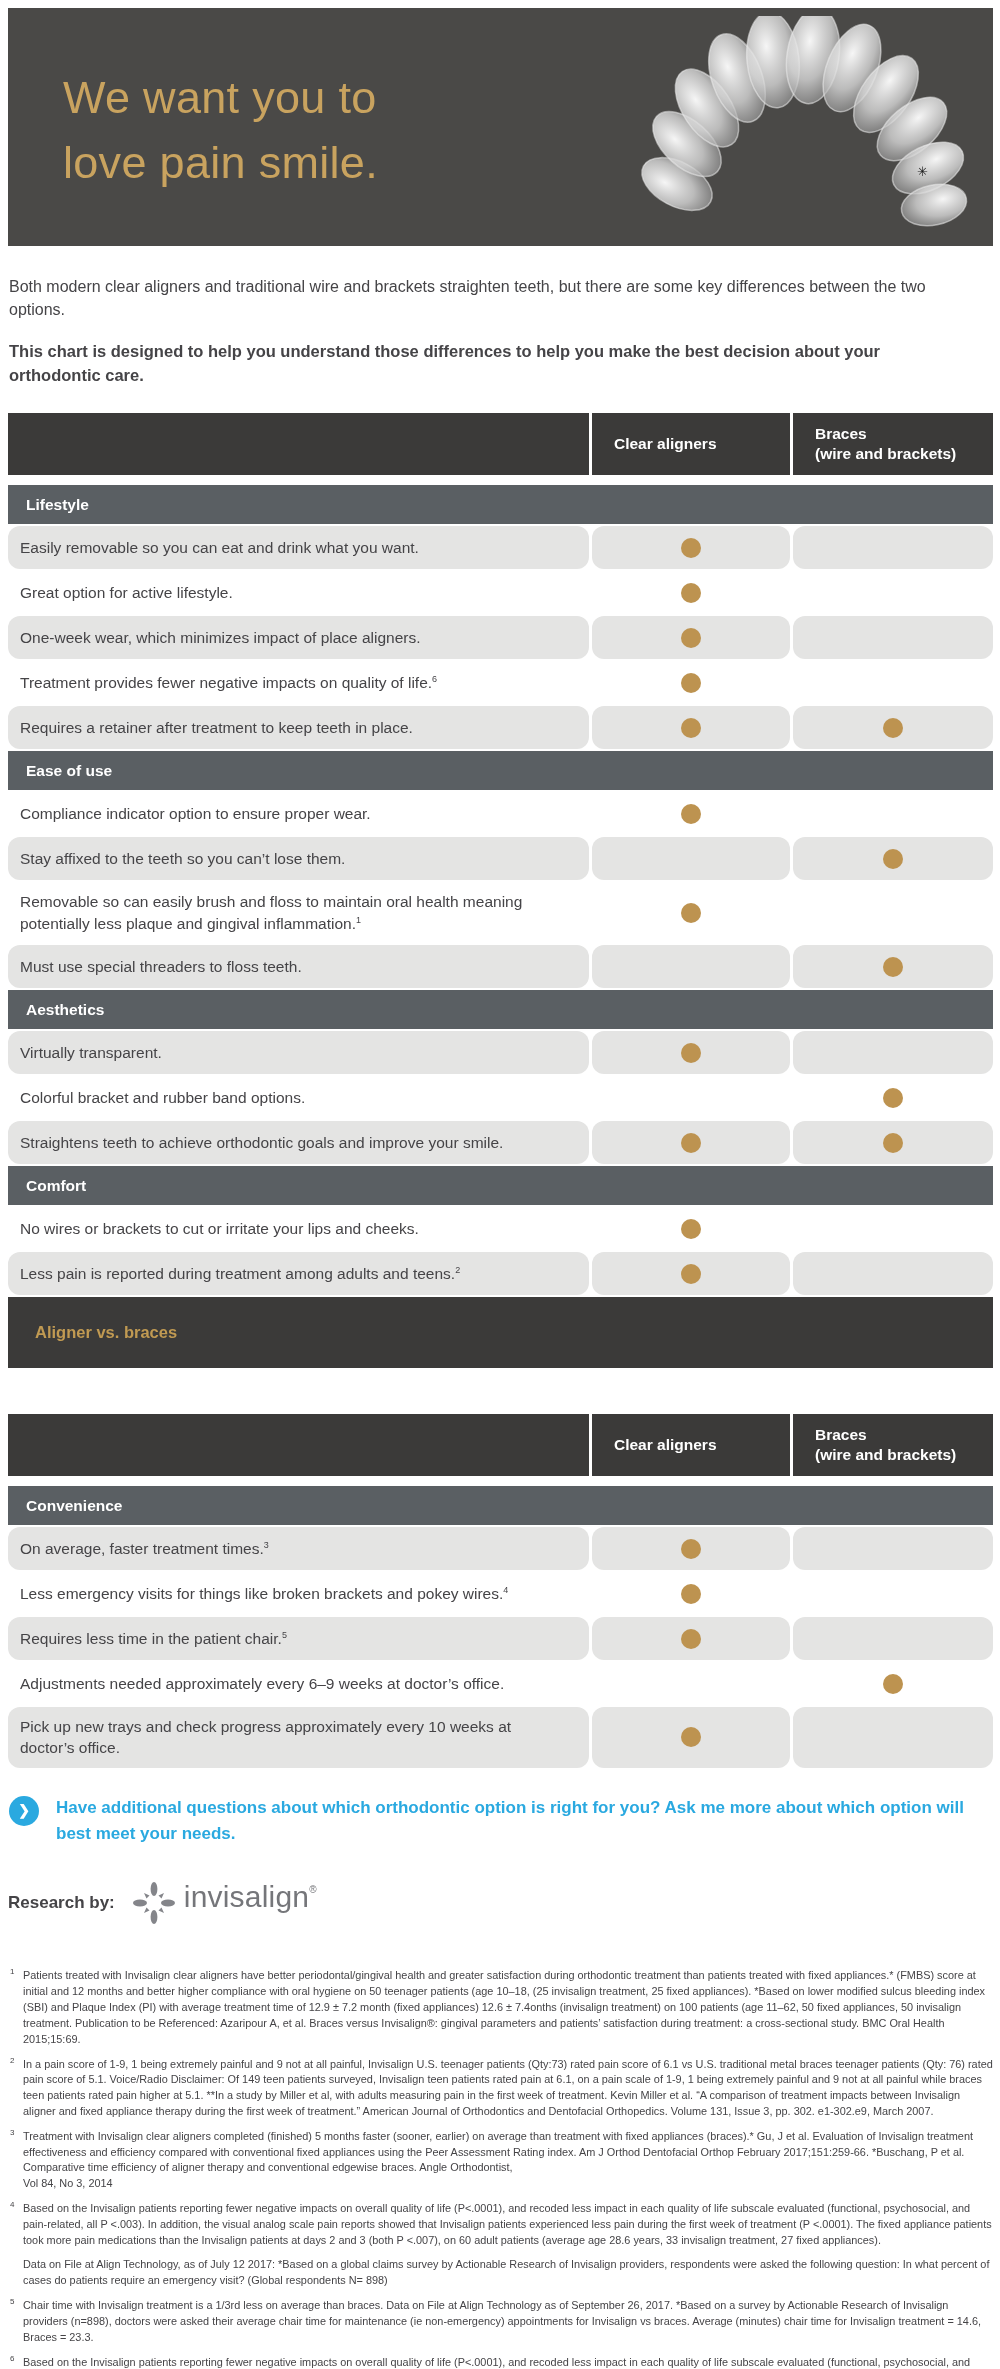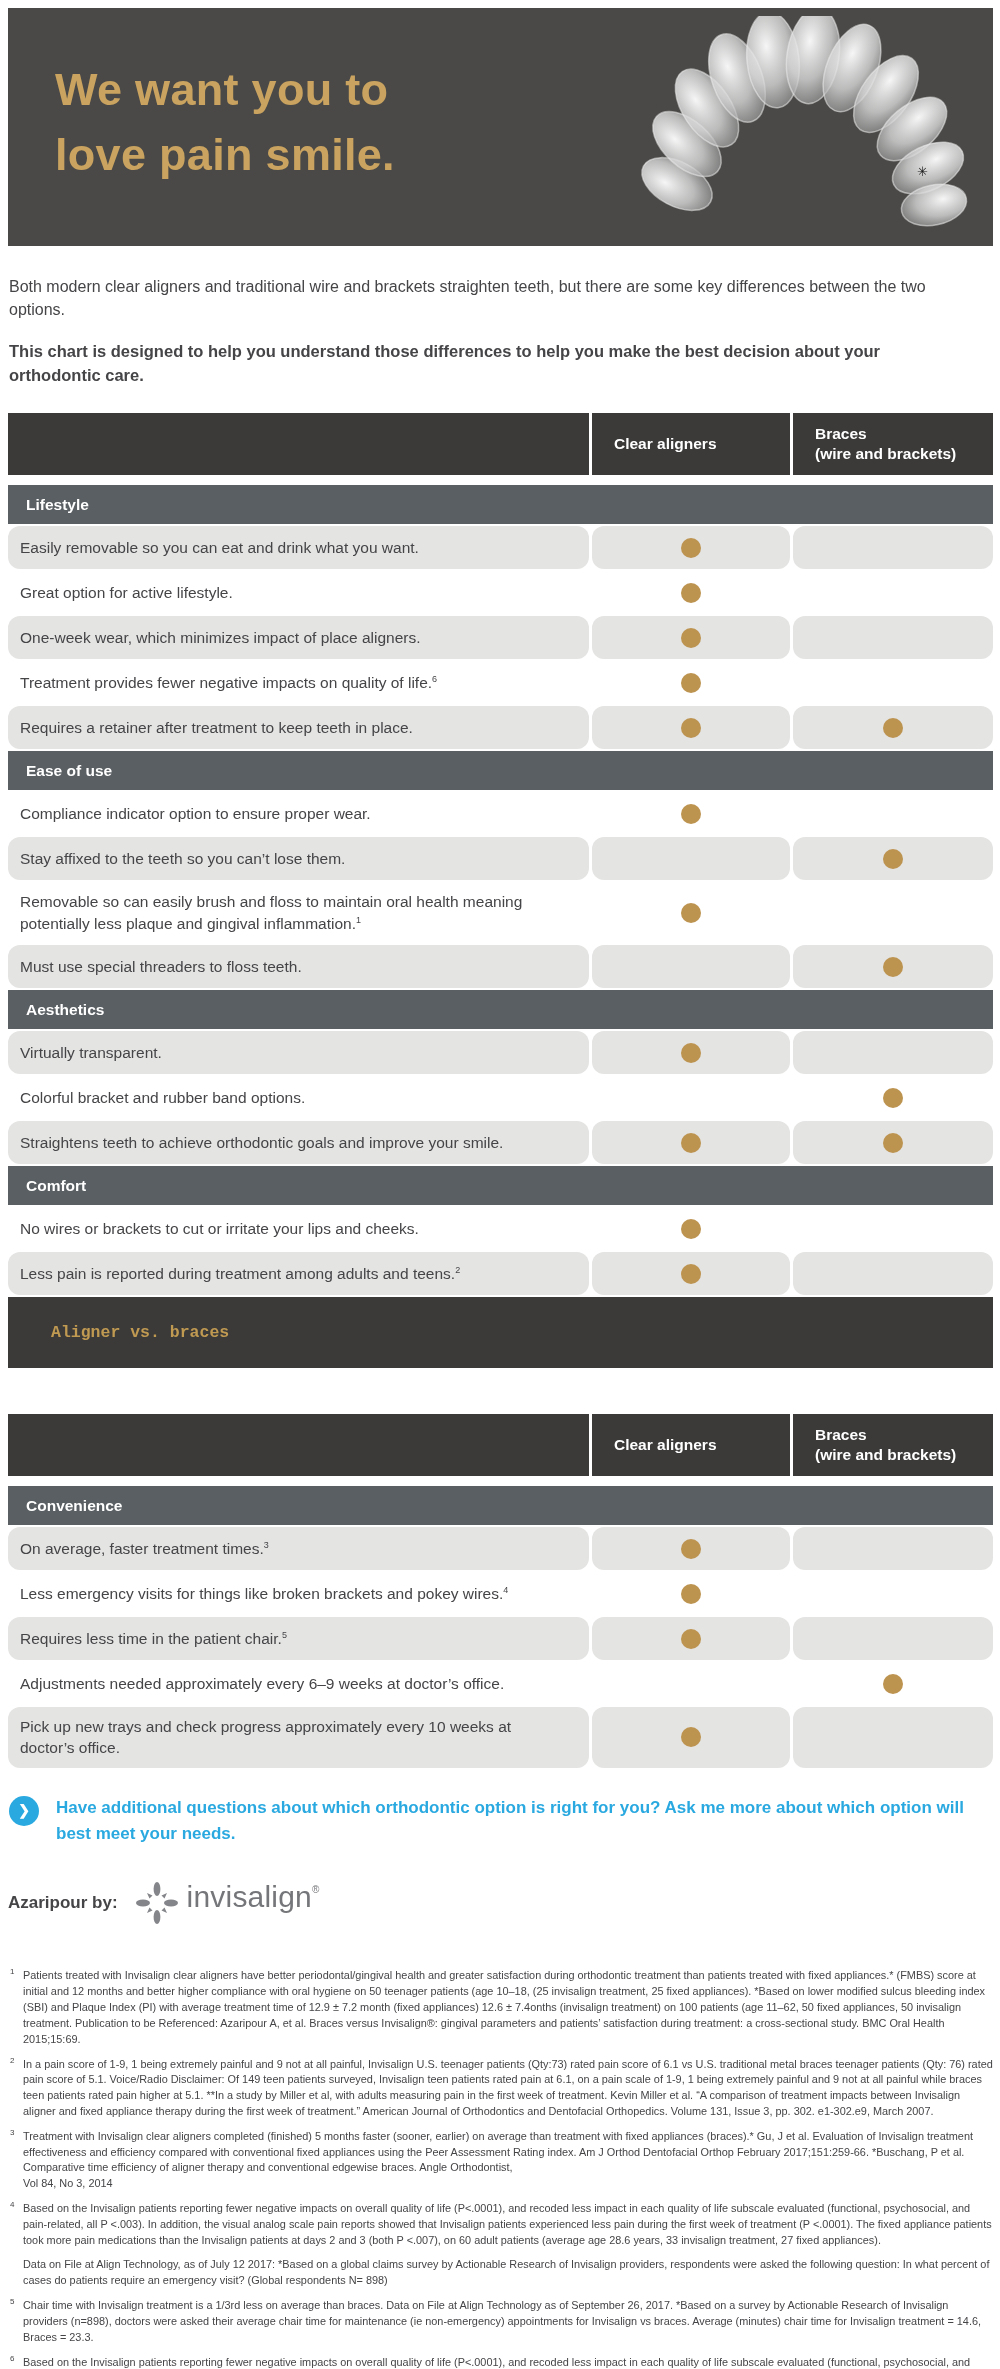--- a/index.html
+++ b/index.html
@@ -2,21 +2,21 @@
 <html><head>
 <meta charset="utf-8">
 <style>
   * { box-sizing: border-box; }
   html,body { margin:0; padding:0; background:#fff; }
   body { width:1000px; font-family:"Liberation Sans", sans-serif; color:#454447; }
   .page { padding:8px 7px 0 8px; }
 
   
   .banner { background:#4a4947; height:238px; position:relative; overflow:hidden; }
-  .banner h1 { margin:0; padding:50px 0 0 47px; font-size:45px; font-weight:700;
+  .banner h1 { margin:8px; padding:50px 0 0 47px; font-size:45px; font-weight:400;
                color:#c9a35f; line-height:1.44; letter-spacing:.3px; }
   .aligner-art { position:absolute; right:18px; top:8px; }
 
   
   .intro { margin:30px 0 0 1px; font-size:16px; line-height:1.42; max-width:965px; }
   .intro-bold { margin:19px 0 0 1px; font-size:16.5px; font-weight:bold; line-height:1.42; max-width:935px; }
 
   
   .cmp-table { margin-top:26px; }
   .thead { display:flex; gap:3px; margin-bottom:10px; }
@@ -34,21 +34,21 @@
   .cell-desc { width:581px; padding:9px 40px 9px 12px; font-size:15.5px; line-height:1.38; }
   .cell-mid { width:198px; justify-content:center; }
   .cell-last { flex:1; justify-content:center; }
   .bg-gray { background:#e4e4e3;border-radius:12px; }
   .bg-white { background:#ffffff; }
   .dot { width:20px; height:20px; border-radius:50%; background:#bd9350; }
   .cell-desc sup { font-size:9px; line-height:0; }
 
   
   .banner2 { margin-top:2px; background:#3b3a39; height:71px; display:flex; align-items:center;
-             padding-left:43px;font-family:Liberation Mono, monospace; }
+             padding-left:27px; }
   .banner2 span { color:#c19a52; font-weight:bold; font-size:16.5px; }
   .gap20 { height:20px; }
 
   
   .callout { margin-top:27px; position:relative; padding-left:48px; font-size:17px; font-weight:bold;
              color:#2aa9e0; line-height:1.55; max-width:985px; }
   .callout-icon { position:absolute; left:1px; top:1px; width:30px; height:30px; border-radius:50%;
                   background:#2aa9e0; color:#fff; display:flex; align-items:center; justify-content:center;
                   font-size:14px; font-weight:bold; }
 
@@ -316,21 +316,21 @@
         </div>
       </div>
   </div>
 
   <div class="callout">
     <span class="callout-icon">❯</span>
     <span>Have additional questions about which orthodontic option is right for you? Ask me more about which option will best meet your needs.</span>
   </div>
 
   <div class="sponsor">
-    <span class="sponsor-label">Azaripour by:</span>
+    <span class="sponsor-label">Research by:</span>
     <span class="logo">
       <svg width="46" height="46" viewBox="0 0 46 46">
         <g fill="#84858a">
           <ellipse cx="23" cy="9" rx="3.4" ry="7"></ellipse>
           <ellipse cx="23" cy="37" rx="3.4" ry="7"></ellipse>
           <ellipse cx="9" cy="23" rx="7" ry="3.4"></ellipse>
           <ellipse cx="37" cy="23" rx="7" ry="3.4"></ellipse>
           <path d="M13 13 L18.5 15.5 L15.5 18.5 Z"></path>
           <path d="M33 13 L30.5 18.5 L27.5 15.5 Z"></path>
           <path d="M13 33 L15.5 27.5 L18.5 30.5 Z"></path>

